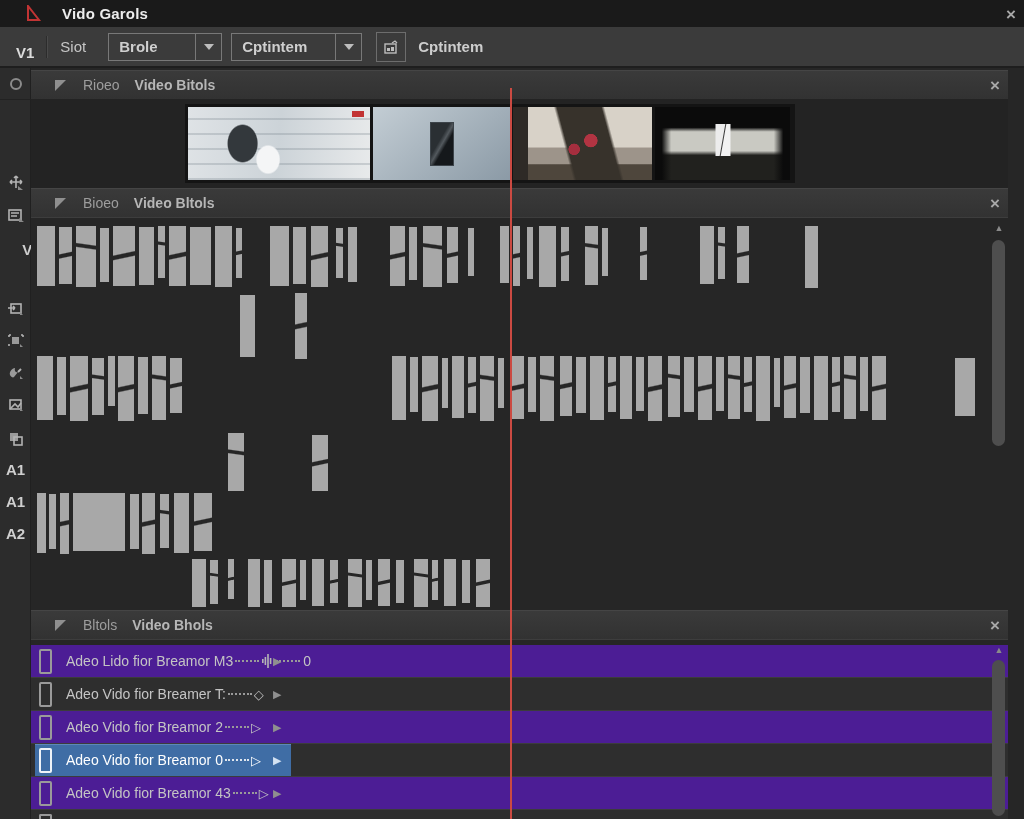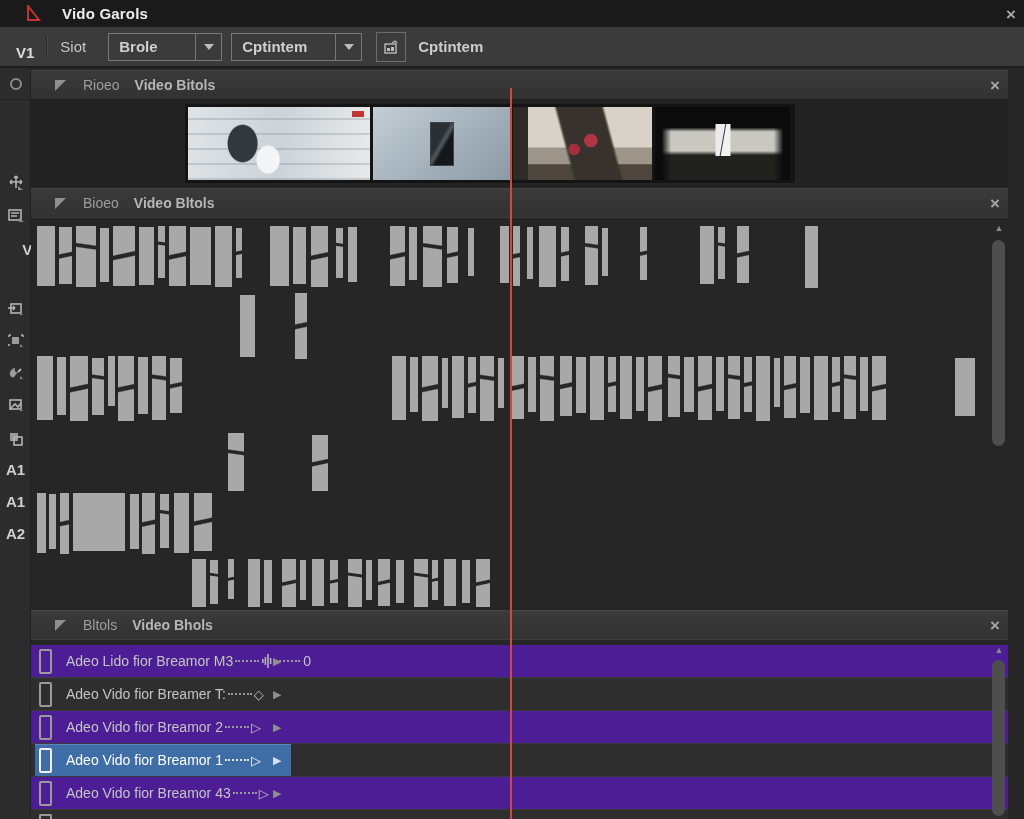--- a/index.html
+++ b/index.html
@@ -402,21 +402,21 @@
           <span class="clip-icon"></span>
           <span class="r-label">Adeo Vido fior Breamor 2</span>
           <span class="dotline"></span>
           <span class="r-glyph">▷</span>
           <span class="expand">▶</span>
         </div>
 
         <div class="lrow light selected">
           <span class="sel-block"></span>
           <span class="clip-icon"></span>
-          <span class="r-label">Adeo Vido fior Breamor 1</span>
+          <span class="r-label">Adeo Vido fior Breamor 0</span>
           <span class="dotline"></span>
           <span class="r-glyph">▷</span>
           <span class="expand">▶</span>
         </div>
 
         <div class="lrow dark">
           <span class="clip-icon"></span>
           <span class="r-label">Adeo Vido fior Breamor 43</span>
           <span class="dotline"></span>
           <span class="r-glyph">▷</span>

